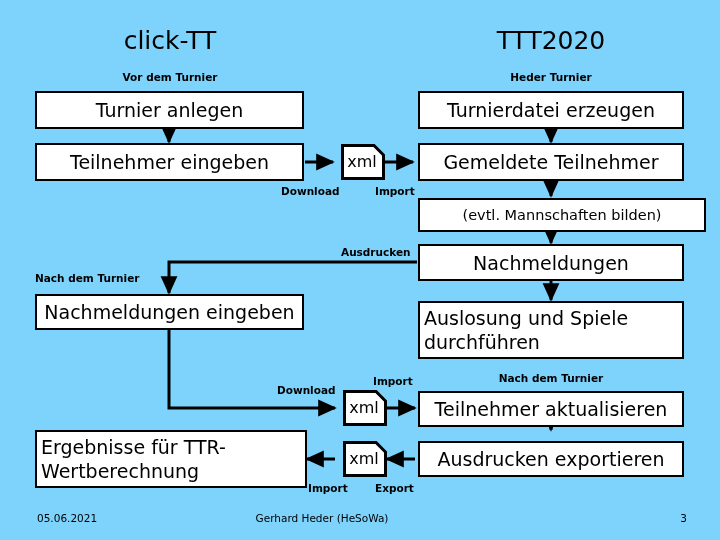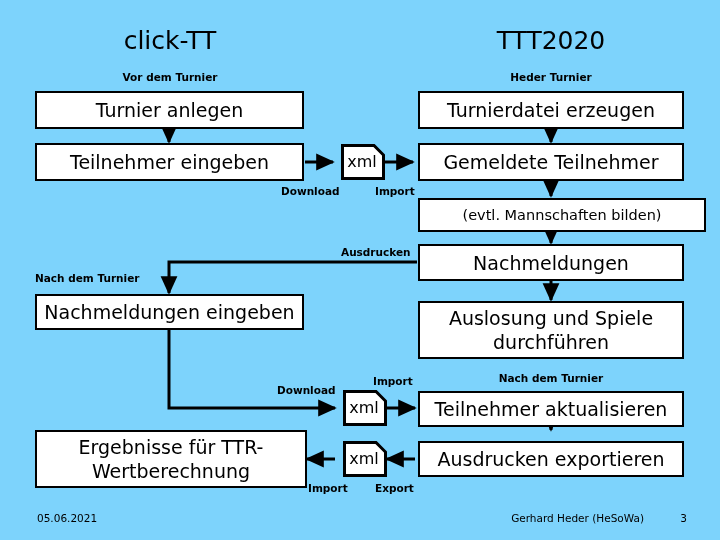--- a/index.html
+++ b/index.html
@@ -38,21 +38,21 @@
   }
   
   .box {
     position: absolute;
     box-sizing: border-box;
     border: 2px solid #000;
     background: #fff;
     display: flex;
     align-items: center;
     justify-content: center;
-    text-align: center;
+    text-align: left;
     font-size: 19px;
     line-height: 24px;
     padding: 0 4px;
   }
   .box.small {
     font-size: 14.5px;
     line-height: 18px;
   }
   
   .xmlfile {
@@ -100,21 +100,21 @@
   }
   
   .footer {
     position: absolute;
     font-size: 10.5px;
     line-height: 14px;
     color: #000;
     white-space: nowrap;
   }
   #footer-date  { left: 37px;  top: 511px; }
-  #footer-author{ left: 0;     top: 511px; width: 644px; text-align: right; }
+  #footer-author{ left: 0;     top: 511px; width: 644px; text-align: center; }
   #footer-page  { right: 33px; top: 511px; }
 </style>
 </head>
 <body>
 
 <div id="slide">
 
   <svg id="wires" viewBox="0 0 720 540" xmlns="http://www.w3.org/2000/svg">
     <defs>
       <marker id="ah" markerWidth="7" markerHeight="7" refX="5.6" refY="3.2" orient="auto" markerUnits="strokeWidth">

